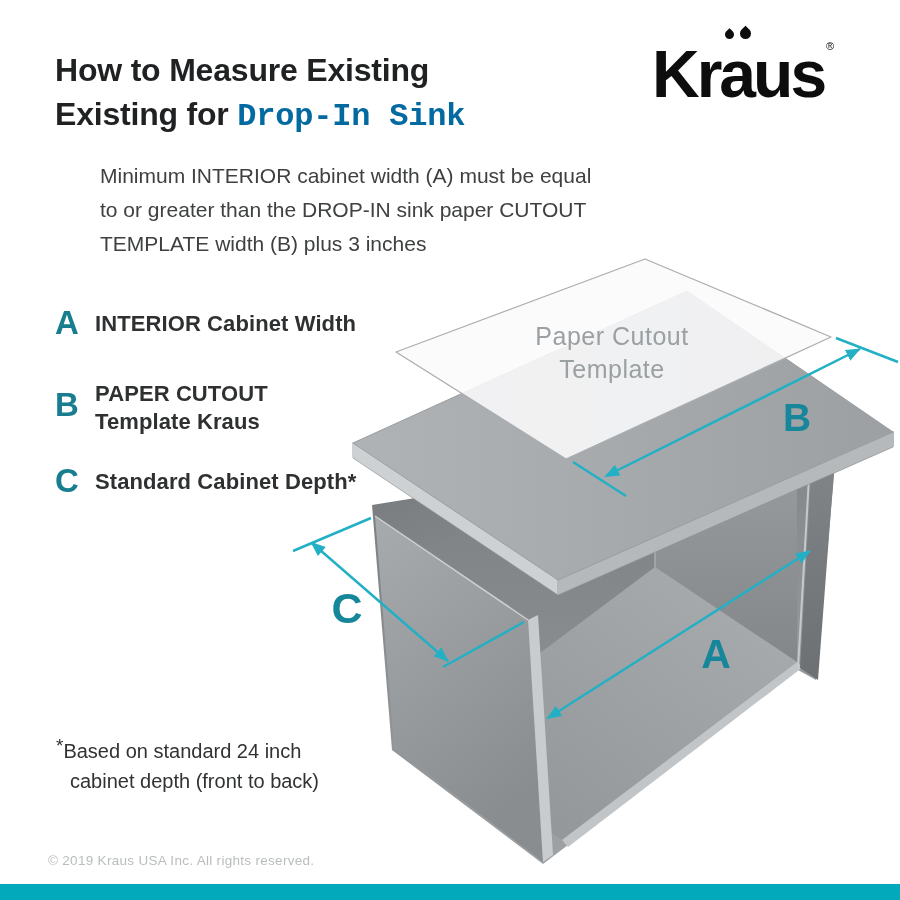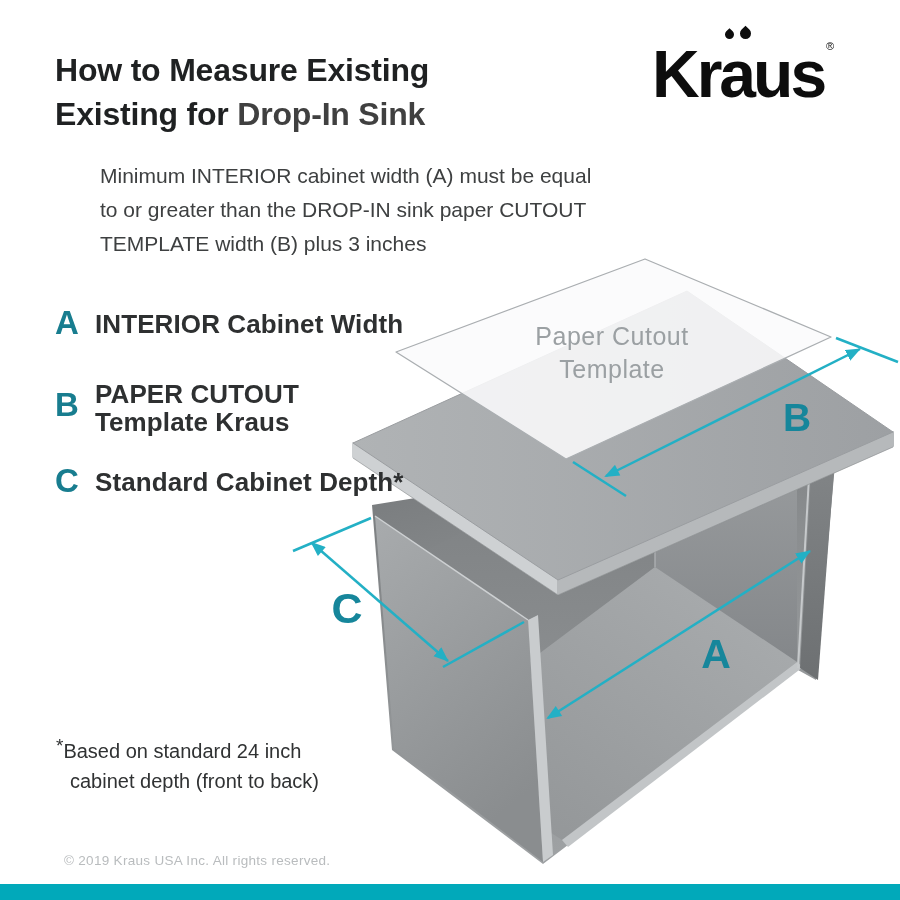--- a/index.html
+++ b/index.html
@@ -8,21 +8,21 @@
     background:#ffffff;
     font-family:"Liberation Sans", sans-serif;
     -webkit-font-smoothing:antialiased;
   }
   
   .title{
     position:absolute;left:55px;top:48px;
     font-size:32px;line-height:44px;font-weight:700;
     color:#1f2122;letter-spacing:-0.2px;
   }
-  .title .accent{color:#404040;}
+  .title .accent{color:#0369a1;font-family:Liberation Mono, monospace;}
   .logo{
     position:absolute;left:652px;top:30px;width:230px;height:75px;
     color:#0d0d0d;font-weight:700;font-size:66px;letter-spacing:-3px;
     display:flex;align-items:flex-end;
   }
   .logo .letters{display:flex;align-items:flex-end;line-height:62px;}
   .logo .a-wrap{position:relative;display:inline-block;}
   .logo .drop{
     position:absolute;background:#0d0d0d;
     border-radius:0 50% 50% 50%;
@@ -36,37 +36,37 @@
     position:absolute;left:55px;top:159px;
     font-size:21px;line-height:34px;color:#3e4041;font-weight:400;margin-left:45px;
   }
   .intro div{white-space:nowrap;}
   
   .legend-row{position:absolute;left:55px;display:flex;align-items:flex-start;}
   .legend-letter{
     width:40px;flex:0 0 40px;color:#187d8f;font-weight:700;font-size:33px;line-height:33px;
   }
   .legend-text{
-    font-size:26px;line-height:28px;font-weight:700;color:#2e3031;letter-spacing:0.1px;
+    font-size:22px;line-height:28px;font-weight:700;color:#2e3031;letter-spacing:0.1px;
     padding-top:4px;white-space:nowrap;
   }
   .row-a{top:306px;}
   .row-b{top:380px;}
   .row-b .legend-letter{padding-top:8px;}
   .row-b .legend-text{padding-top:0;}
   .row-c{top:464px;}
   
   .footnote{
     position:absolute;left:56px;top:731px;
     font-size:20px;line-height:30px;color:#303233;
   }
   .footnote .ast{vertical-align:6px;font-size:19px;}
   .footnote .l2{padding-left:14px;white-space:nowrap;}
   .copyright{
-    position:absolute;left:64px;top:853px;
+    position:absolute;left:48px;top:853px;
     font-size:13.5px;color:#b9bcbe;letter-spacing:0.3px;
   }
   .bottom-bar{
     position:absolute;left:0;bottom:0;width:900px;height:16px;background:#01a9ba;
   }
   
   .illustration{position:absolute;left:0;top:0;pointer-events:none;}
   .dim-label{font-weight:700;fill:#16869b;font-family:"Liberation Sans",sans-serif;}
   .tpl-label{fill:#9ba0a3;font-size:25px;letter-spacing:0.5px;font-family:"Liberation Sans",sans-serif;}
 </style>

